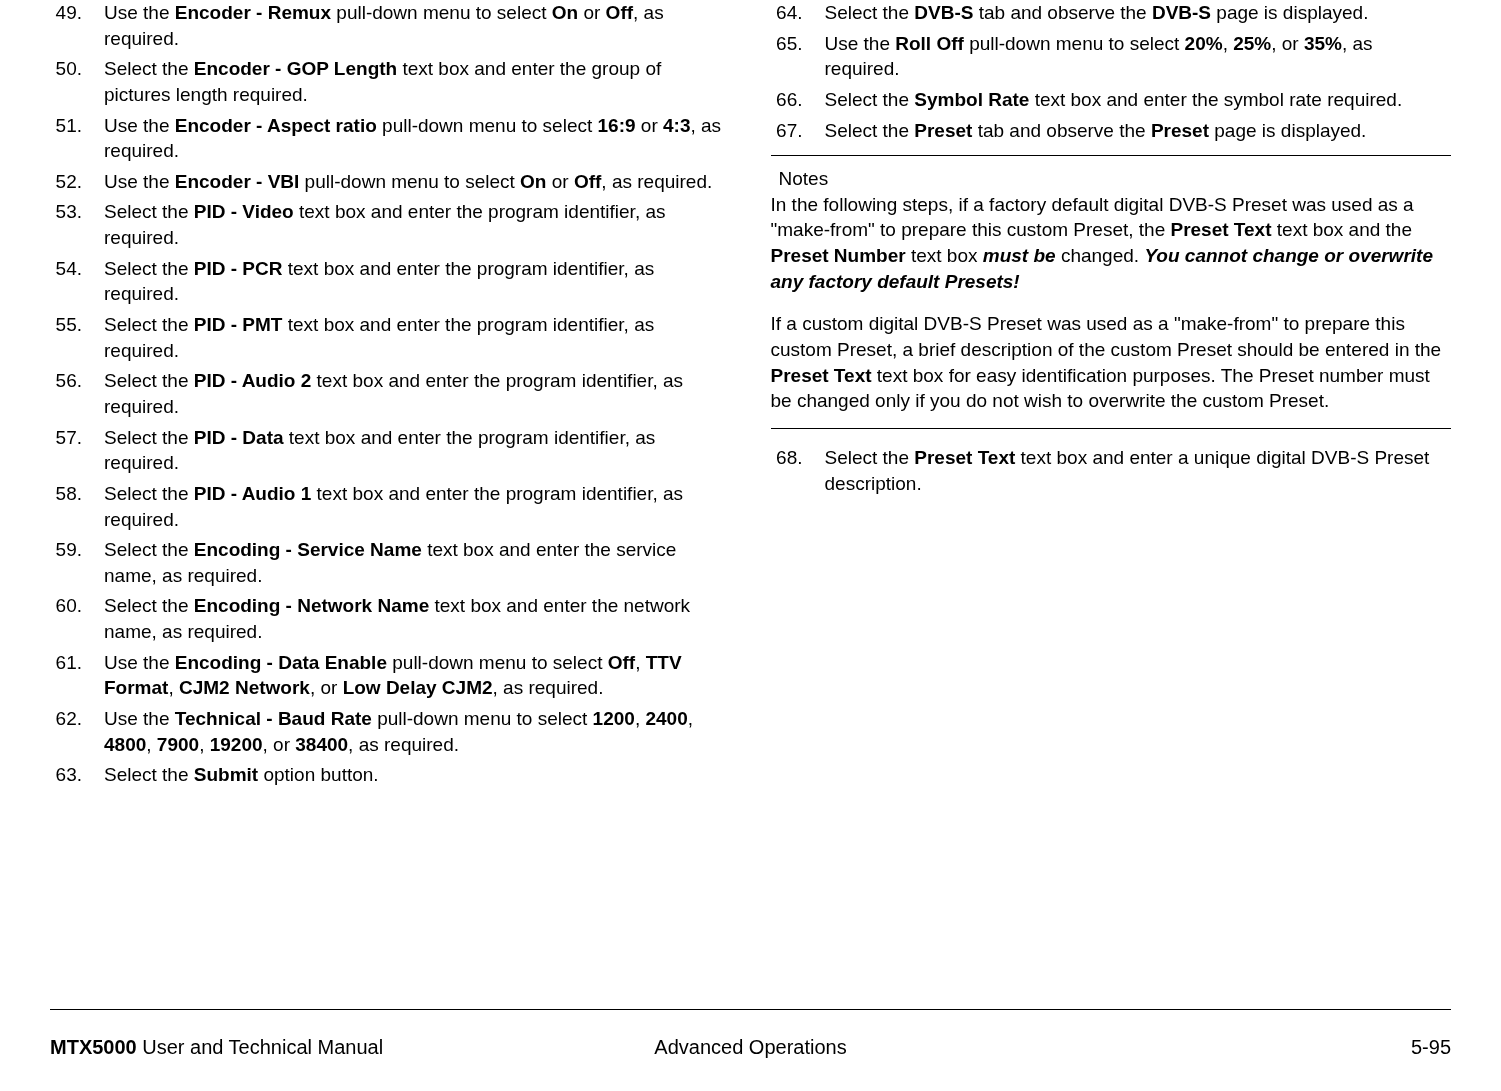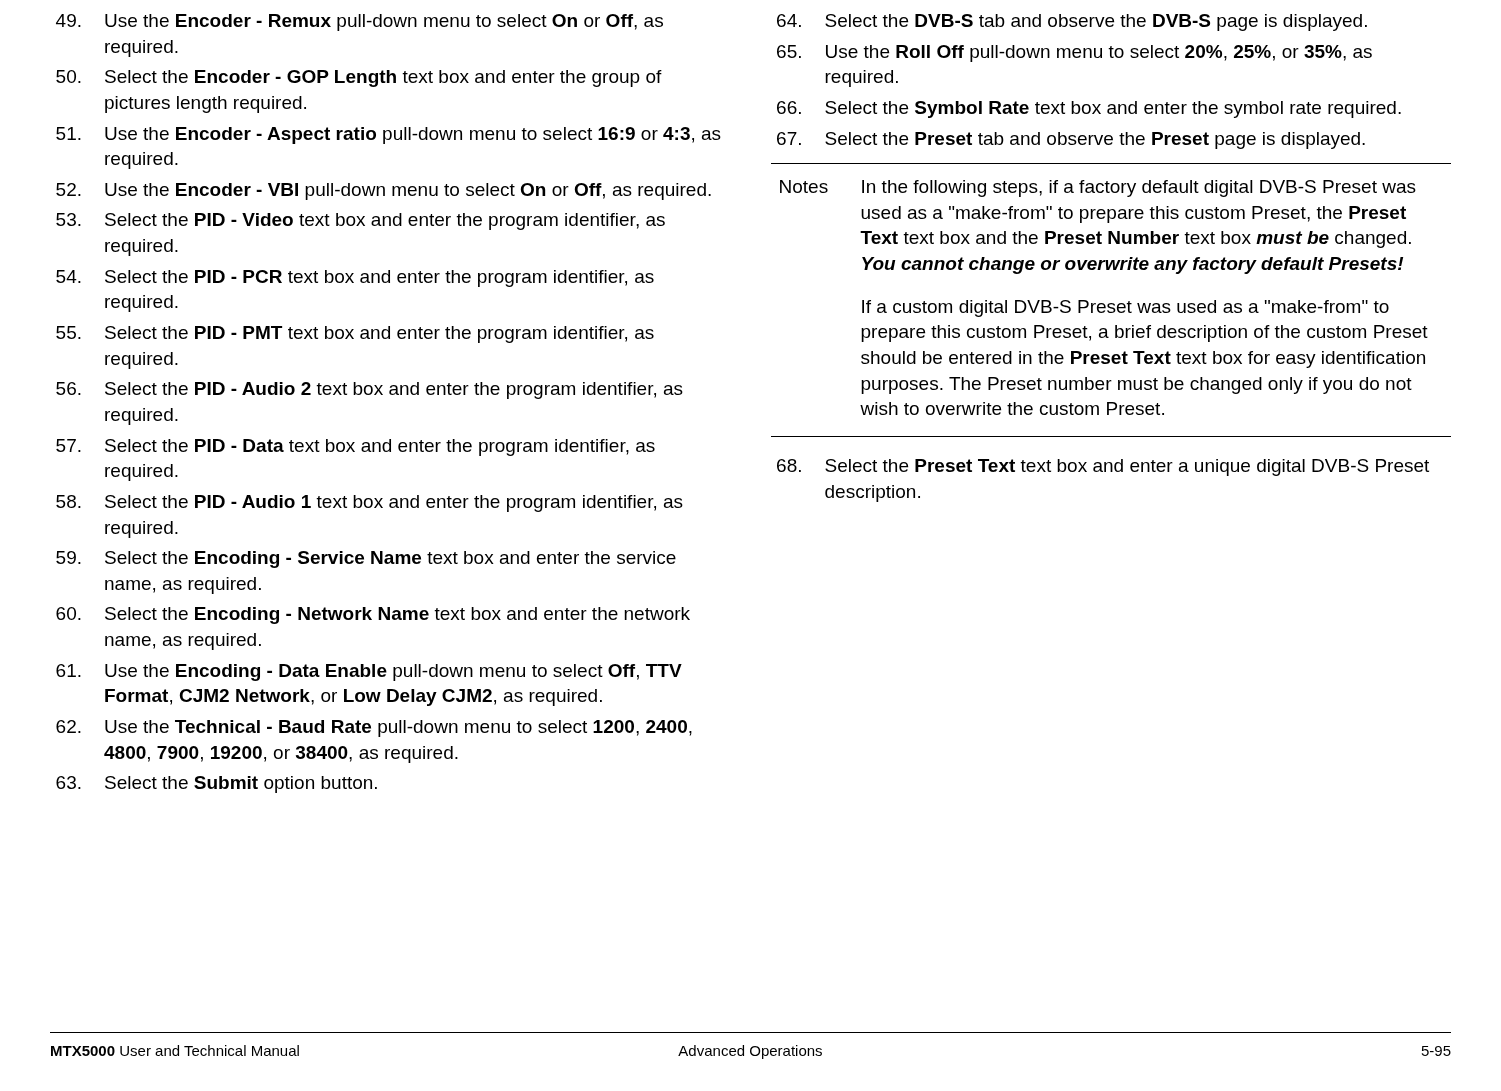--- a/index.html
+++ b/index.html
@@ -14,21 +14,20 @@
       color: #000;
       background: #fff;
       width: 1501px;
       height: 1091px;
       position: relative;
       padding: 0 50px;
     }
     .columns {
       display: flex;
       gap: 40px;
-      padding-top: 8px;
     }
     .column {
       flex: 1;
     }
     .step {
       display: flex;
       margin-bottom: 5px;
     }
     .step-num {
       width: 54px;
@@ -44,20 +43,21 @@
     }
     .italic {
       font-style: italic;
     }
     .notes-block {
       border-top: 1.5px solid #000;
       border-bottom: 1.5px solid #000;
       margin: 12px 0 16px 0;
       padding: 10px 0 14px 0;
       display: flex;
+      flex-direction: column;
     }
     .notes-label {
       width: 90px;
       flex-shrink: 0;
       padding-left: 8px;
     }
     .notes-text {
       flex: 1;
       padding-right: 4px;
     }
@@ -67,24 +67,24 @@
     .notes-text p:last-child {
       margin-bottom: 0;
       margin-top: 17px;
     }
     .footer {
       position: absolute;
       bottom: 30px;
       left: 50px;
       right: 50px;
       border-top: 1px solid #000;
-      padding-top: 8px;
+      padding-top: 24px;
       display: flex;
       justify-content: space-between;
-      font-size: 15px;
+      font-size: 20px;
     }
     .footer-left {
       flex: 1;
       text-align: left;
     }
     .footer-center {
       flex: 1;
       text-align: center;
     }
     .footer-right {

